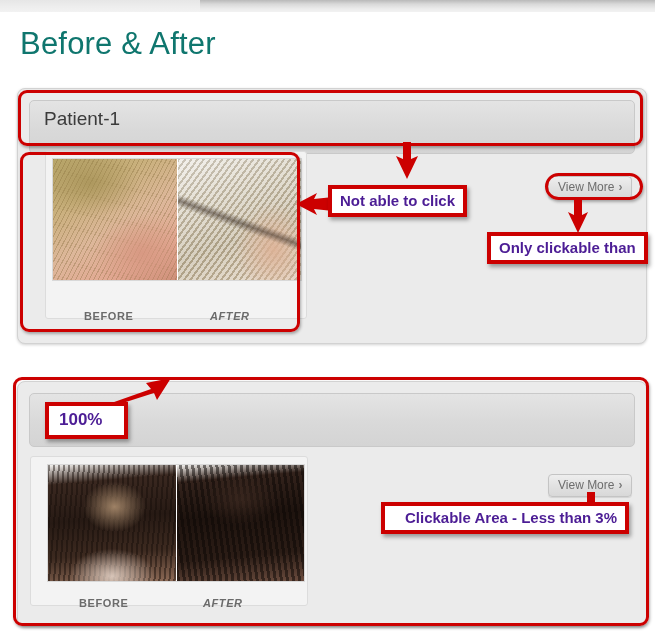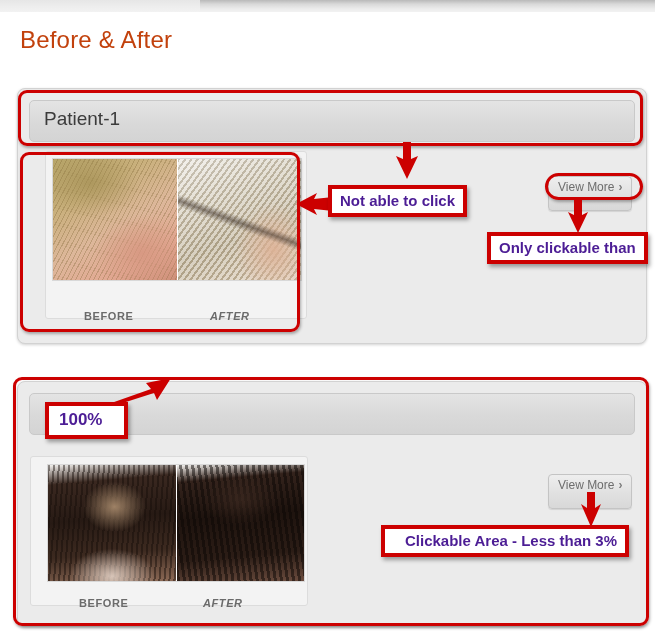--- a/index.html
+++ b/index.html
@@ -26,22 +26,22 @@
     position: absolute;
     left: 0; top: 0;
     width: 200px; height: 12px;
     background: linear-gradient(to bottom, #e6e6e6 0%, #eeeeee 60%, #f2f2f2 100%);
   }
 
   #page-title {
     position: absolute;
     left: 20px;
     top: 26px;
-    font-size: 24px;
-    color: #c2410c;
+    font-size: 31px;
+    color: #0f766e;
     letter-spacing: 0.2px;
     white-space: nowrap;
   }
 
   
   .panel {
     position: absolute;
     background: #ebebeb;
     border: 1px solid #d2d2d2;
     border-radius: 8px;
@@ -58,21 +58,21 @@
     top: 381px;
     width: 628px;
     height: 244px;
   }
 
   .panel-titlebar {
     position: absolute;
     left: 11px;
     top: 11px;
     right: 11px;
-    height: 42px;
+    height: 54px;
     background: linear-gradient(to bottom, #e4e4e4 0%, #d9d9d9 55%, #d4d4d4 100%);
     border: 1px solid #c9c9c9;
     border-radius: 5px;
     box-sizing: border-box;
   }
   .panel-title-text {
     position: absolute;
     left: 14px;
     top: 7px;
     font-size: 19px;
@@ -154,21 +154,21 @@
   }
 
   
   .view-more-btn {
     position: absolute;
     background: linear-gradient(to bottom, #eeeeee 0%, #e2e2e2 50%, #d8d8d8 100%);
     border: 1px solid #c4c4c4;
     border-radius: 4px;
     font-size: 12px;
     color: #6d6d6d;
-    padding: 3px 9px 16px 9px;
+    padding: 3px 9px 4px 9px;
     white-space: nowrap;
     box-shadow: 0 1px 1px rgba(0,0,0,0.10);
   }
   #view-more-1 { left: 548px; top: 176px; }
   #view-more-2 { left: 548px; top: 474px; }
   .vm-chevron { margin-left: 4px; font-weight: bold; color: #7d7d7d; }
 
   
   .anno { position: absolute; }
   .anno-rect {
@@ -192,21 +192,21 @@
 
   
   #anno-titlebar-1 { left: 18px;  top: 90px;  width: 625px; height: 56px; }
   #anno-photos-1   { left: 20px;  top: 152px; width: 280px; height: 180px; }
   #anno-vm-1       { left: 545px; top: 173px; width: 98px;  height: 27px; border-radius: 14px; }
   #anno-panel-2    { left: 13px;  top: 377px; width: 636px; height: 249px; }
 
   #label-not-click   { left: 328px; top: 185px; }
   #label-only-click  { left: 487px; top: 232px; }
   #label-100         { left: 45px;  top: 402px; font-size: 17px; padding: 4px 22px 5px 10px; }
-  #label-clickable3  { left: 381px; top: 525px; padding-left: 20px; }
+  #label-clickable3  { left: 381px; top: 502px; padding-left: 20px; }
 </style>
 </head>
 <body>
 
 <div id="top-shade"></div>
 <div id="top-shade-left"></div>
 
 <div id="page-title">Before &amp; After</div>
 
 <div class="panel" id="panel-1">

